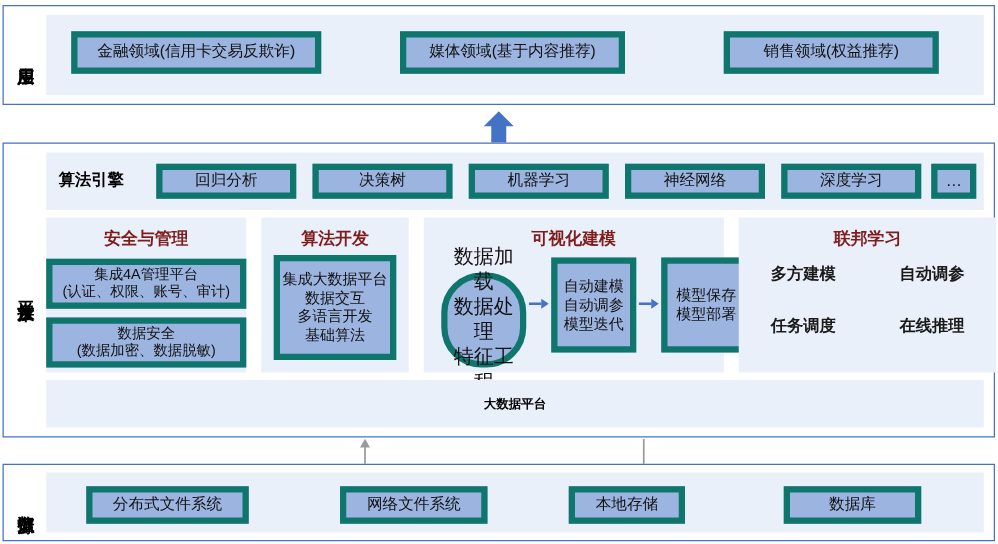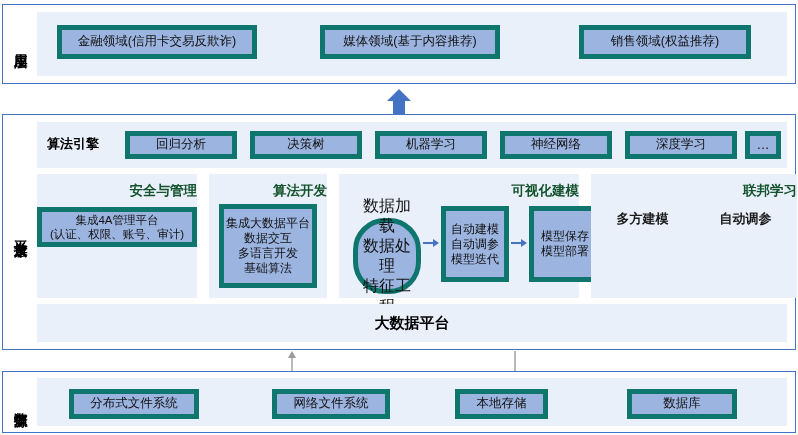--- a/index.html
+++ b/index.html
@@ -105,42 +105,42 @@
   .panel {
     position: absolute;
     box-sizing: border-box;
     background: #eaf0fa;
     top: 54px;
     height: 124px;
   }
   .panel-title {
     position: absolute;
     left: 0; right: 0; top: 8px;
-    text-align: right;
+    text-align: center;
     font-size: 13.5px;
     font-weight: bold;
-    color: #14532d;
+    color: #7f1d1d;
   }
 
   #panel-security { left: 0px;   width: 160px; }
   #panel-algodev  { left: 172px; width: 118px; }
   #panel-vizmodel { left: 302px; width: 240px; }
   #panel-fedlearn { left: 554px; width: 206px; }
 
   
   #bigdata-bar {
     position: absolute;
     left: 0; top: 184px;
     width: 100%; height: 38px;
     box-sizing: border-box;
     background: #eaf0fa;
     display: flex;
     align-items: center;
     justify-content: center;
-    font-size: 15px;
+    font-size: 10px;
     font-weight: bold;
     color: #000;
   }
 
   
   .mini-arrow {
     position: absolute;
     width: 16px;
     height: 10px;
   }
@@ -187,20 +187,24 @@
       <div class="chip" style="left:588px; top:9px; width:112px; height:28px;">深度学习</div>
       <div class="chip" style="left:708px; top:9px; width:36px; height:28px; font-size:13px;">…</div>
     </div>
 
     <div class="panel" id="panel-security">
       <div class="panel-title">安全与管理</div>
       <div class="chip" style="left:0px; top:33px; width:160px; height:40px; font-size:11.5px; white-space:normal; flex-direction:column;">
         <span>集成4A管理平台</span>
         <span>(认证、权限、账号、审计)</span>
       </div>
+      <div class="chip" style="left:0px; top:80px; width:160px; height:40px; font-size:11.5px; white-space:normal; flex-direction:column;">
+        <span>数据安全</span>
+        <span>(数据加密、数据脱敏)</span>
+      </div>
     </div>
 
     <div class="panel" id="panel-algodev">
       <div class="panel-title">算法开发</div>
       <div class="chip" style="left:10px; top:30px; width:98px; height:84px; font-size:12px; white-space:normal; flex-direction:column;">
         <span>集成大数据平台</span>
         <span>数据交互</span>
         <span>多语言开发</span>
         <span>基础算法</span>
       </div>
@@ -235,20 +239,24 @@
         <span>模型保存</span>
         <span>模型部署</span>
       </div>
     </div>
 
     <div class="panel" id="panel-fedlearn">
       <div class="panel-title">联邦学习</div>
       <div style="position:absolute; left:0; top:36px; width:100%; display:flex; justify-content:space-around; font-size:13px; font-weight:bold;">
         <span>多方建模</span>
         <span>自动调参</span>
+      </div>
+      <div style="position:absolute; left:0; top:78px; width:100%; display:flex; justify-content:space-around; font-size:13px; font-weight:bold;">
+        <span>任务调度</span>
+        <span>在线推理</span>
       </div>
     </div>
 
     <div id="bigdata-bar">
       <span>大数据平台</span>
     </div>
 
   </div>
 </div>
 

